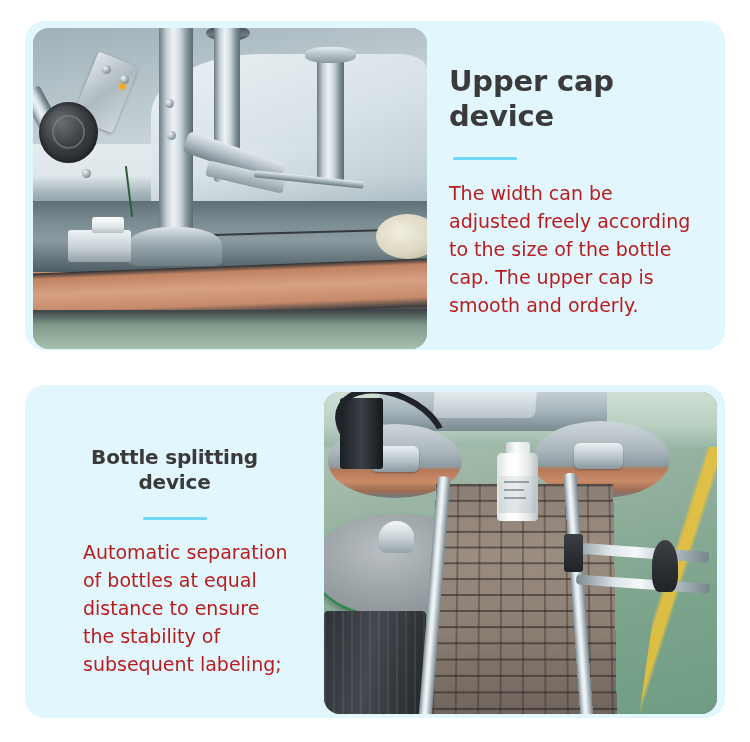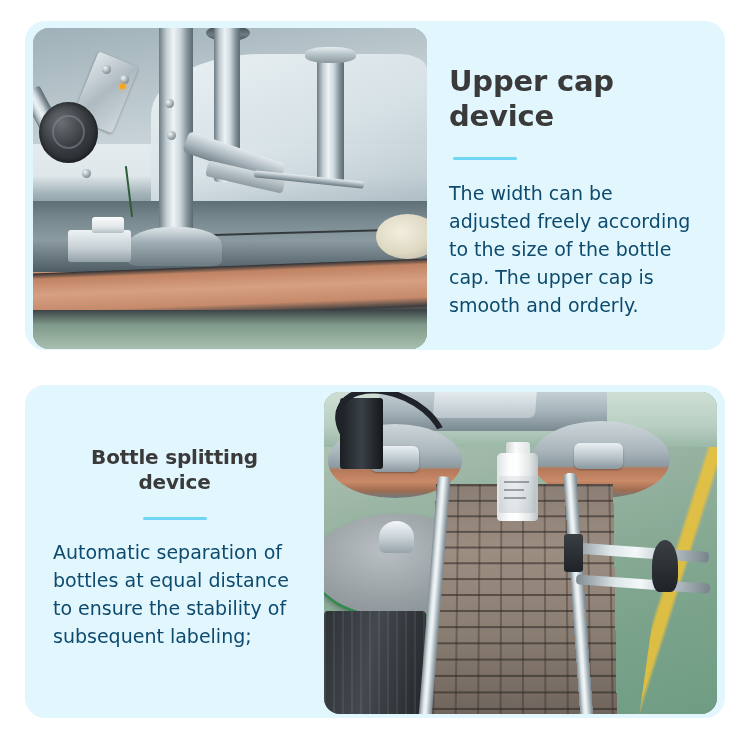--- a/index.html
+++ b/index.html
@@ -109,29 +109,30 @@
     width: 64px;
     border-radius: 2px;
     margin: 23px 0 19px 4px;
   }
 
   #panel-bottom .divider {
     margin: 22px 0 18px 0;
   }
 
   .card-body {
-    color: #0c4a6e;
+    color: #b91c1c;
     font-size: 19px;
     line-height: 1.48;
     max-width: 252px;
   }
 
   #panel-bottom .card-body {
     max-width: 250px;
     text-align: left;
+    margin-left: 30px;
   }
 
   
   .ph1-bg {
     position: absolute; inset: 0;
     background:
       linear-gradient(180deg, #b9c6cc 0%, #cfdade 18%, #e4ecef 34%, #dfe7ea 46%, #9fb0b6 52%, #74858c 60%, #5b6b72 66%, #c98f6e 72%, #d49b79 82%, #3b4246 88%, #8fa89a 94%, #a9bfae 100%);
   }
   .ph1-ceiling {
     position: absolute; left:0; top:0; width:100%; height:36%;

